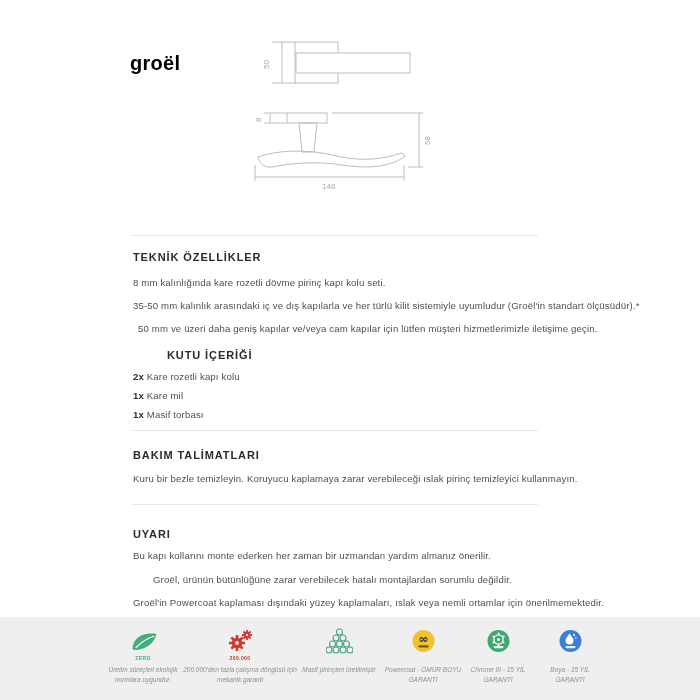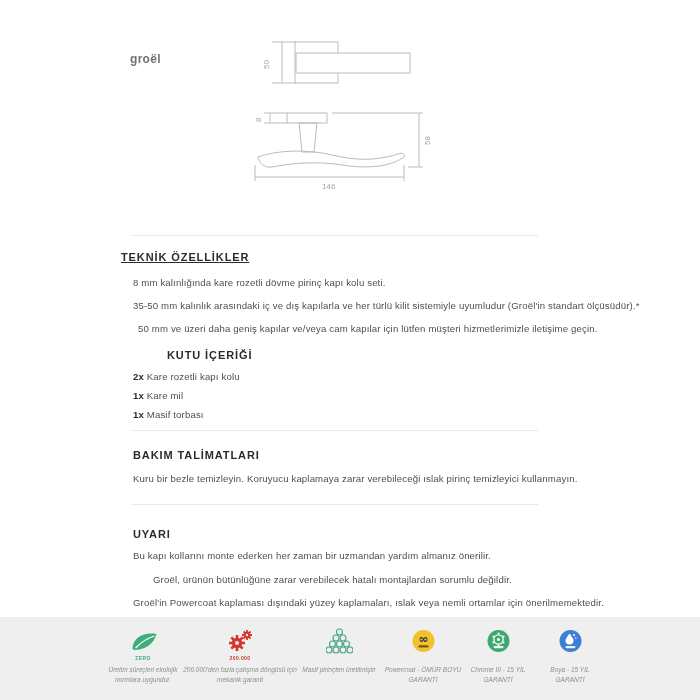--- a/index.html
+++ b/index.html
@@ -3,21 +3,21 @@
 <meta charset="utf-8">
 <style>
   html,body{margin:0;padding:0;}
   body{
     width:700px;height:700px;position:relative;background:#ffffff;
     font-family:"Liberation Sans","DejaVu Sans",sans-serif;
     color:#4a4a4a;overflow:hidden;
   }
   .abs{position:absolute;}
   .logo{
-    left:130px;top:52px;font-size:12px;font-weight:bold;color:#737373;
+    left:130px;top:52px;font-size:20px;font-weight:bold;color:#000000;
     letter-spacing:.3px;
   }
   .section-title{
     font-size:11px;font-weight:bold;color:#2b2b2b;letter-spacing:.9px;
     white-space:nowrap;
   }
   .para{
     font-size:9.6px;color:#4f4f4f;letter-spacing:.15px;white-space:nowrap;
   }
   .item{font-size:9.6px;color:#4f4f4f;letter-spacing:.15px;white-space:nowrap;}
@@ -73,21 +73,21 @@
       <line x1="3" y1="72" x2="152" y2="72"></line>
     </g>
     <text class="dim-text" transform="translate(9,17) rotate(-90)">8</text>
     <text class="dim-text" transform="translate(178,40) rotate(-90)">58</text>
     <text class="dim-text" x="70" y="84">146</text>
   </svg>
 </div>
 
 <div class="abs divider" style="top:235px;"></div>
 
-<div class="abs section-title" style="left:121px;top:251px;text-decoration:underline;">TEKNİK ÖZELLİKLER</div>
+<div class="abs section-title" style="left:133px;top:251px;">TEKNİK ÖZELLİKLER</div>
 <div class="abs para" style="left:133px;top:277px;">8 mm kalınlığında kare rozetli dövme pirinç kapı kolu seti.</div>
 <div class="abs para" style="left:133px;top:300px;">35-50 mm kalınlık arasındaki iç ve dış kapılarla ve her türlü kilit sistemiyle uyumludur (Groël'in standart ölçüsüdür).*</div>
 <div class="abs para" style="left:122px;top:323px;padding-left:16px;">50 mm ve üzeri daha geniş kapılar ve/veya cam kapılar için lütfen müşteri hizmetlerimizle iletişime geçin.</div>
 
 <div class="abs section-title" style="left:133px;top:349px;margin-left:34px;">KUTU İÇERİĞİ</div>
 <div class="abs item" style="left:133px;top:371px;"><span class="qty">2x</span><span> Kare rozetli kapı kolu</span></div>
 <div class="abs item" style="left:133px;top:390px;"><span class="qty">1x</span><span> Kare mil</span></div>
 <div class="abs item" style="left:133px;top:409px;"><span class="qty">1x</span><span> Masif torbası</span></div>
 
 <div class="abs divider" style="top:430px;"></div>

